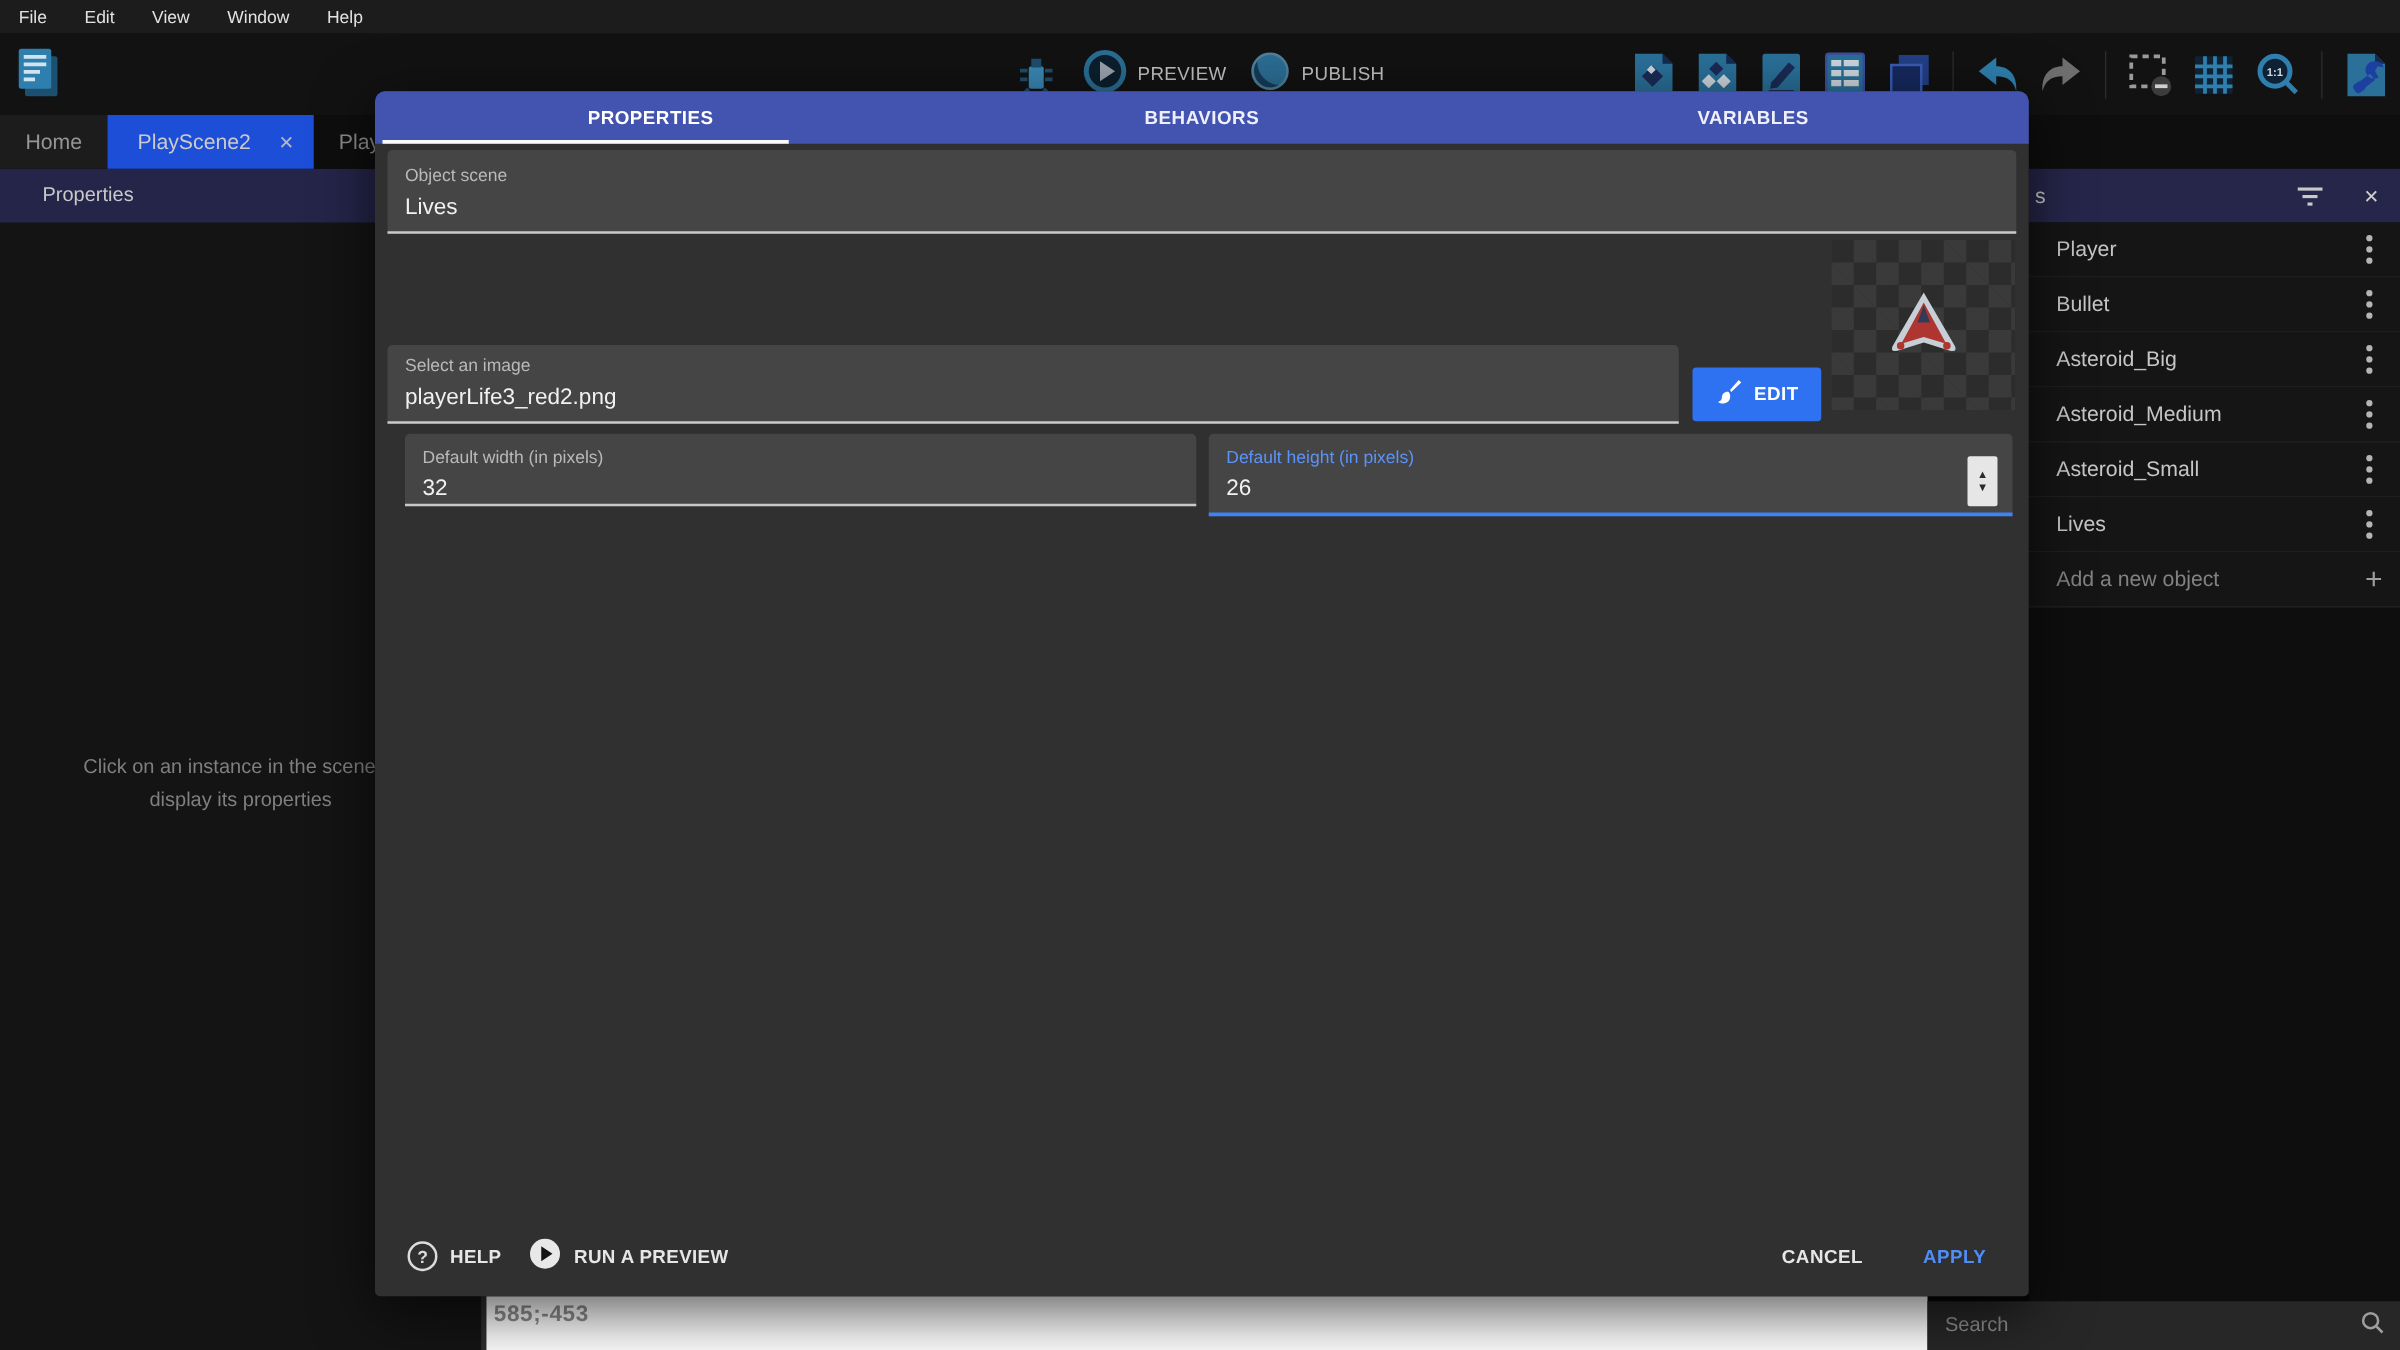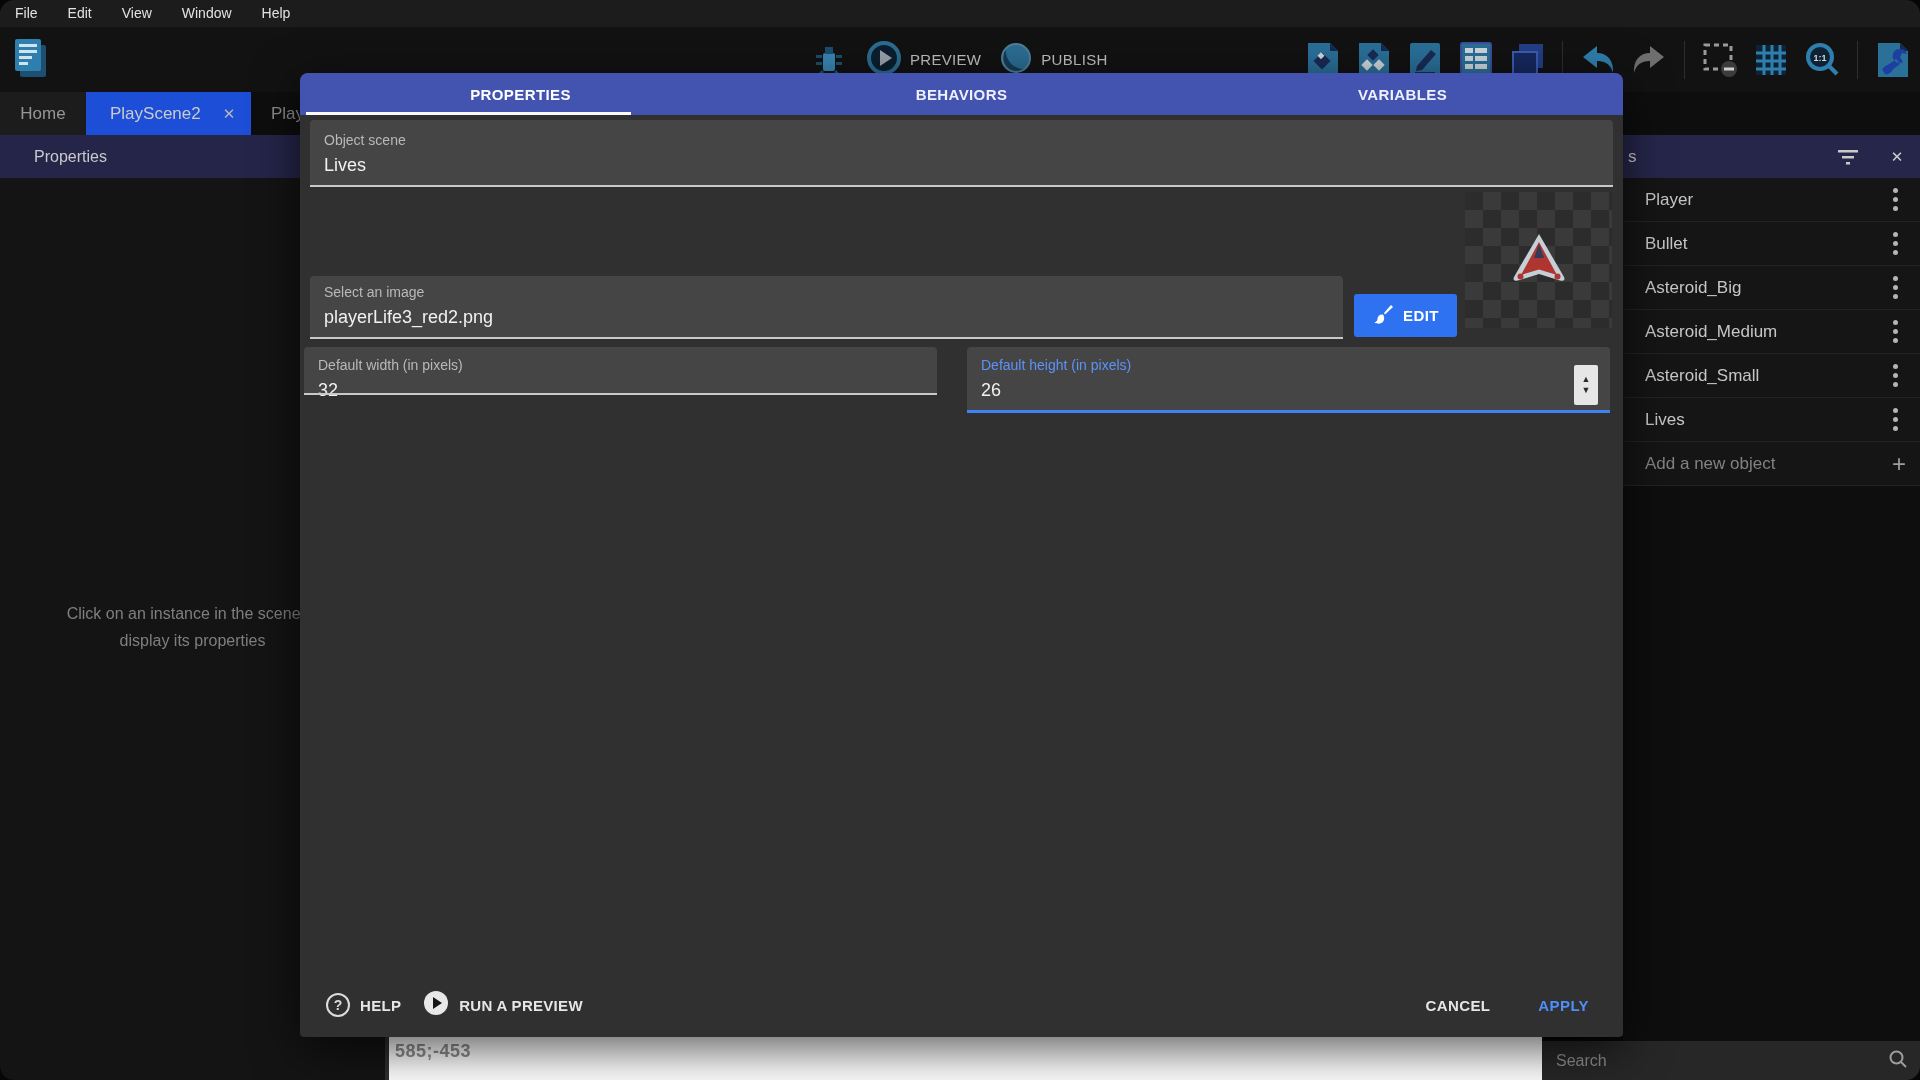--- a/index.html
+++ b/index.html
@@ -1,18 +1,18 @@
 <!DOCTYPE html>
 <html><head>
 <meta charset="utf-8">
 <style>
   * { margin:0; padding:0; box-sizing:border-box; }
   html,body { background:#060606; }
   .screen { position:relative; width:1920px; height:1080px; overflow:hidden;
-            font-family:"Liberation Sans", sans-serif; background:#070707;border-radius:14px; }
+            font-family:"Liberation Sans", sans-serif; background:#070707; }
 
   
   .menubar { position:absolute; left:0; top:0; width:1920px; height:27px;
              background:#1c1c1c; display:flex; align-items:center; z-index:3; }
   .menubar .mitem { padding:0 15px; font-size:14px; color:#e2e2e2; height:27px;
                     line-height:27px; cursor:default; }
 
   
   .toolbar { position:absolute; left:0; top:27px; width:1920px; height:65px;
              background:#121212; z-index:3; }
@@ -101,21 +101,21 @@
   .flabel { position:absolute; left:14px; font-size:14px; color:#b9b9b9; }
   .fvalue { position:absolute; left:14px; font-size:18px; color:#f1f1f1; }
   .funderline { position:absolute; left:0; right:0; bottom:0; height:2px; background:#c9c9c9; }
   .field.focused .flabel { color:#5b93f8; }
   .field.focused .funderline { background:#3f82f6; height:3px; }
 
   .f-objname { left:10px; top:47px; width:1303px; height:67px; }
   .f-objname .flabel { top:12px; } .f-objname .fvalue { top:35px; }
   .f-image { left:10px; top:203px; width:1033px; height:63px; }
   .f-image .flabel { top:8px; } .f-image .fvalue { top:31px; }
-  .f-width { left:4px; top:274px; width:633px; height:48px;padding-left:24px; }
+  .f-width { left:24px; top:274px; width:633px; height:58px;padding-left:24px; }
   .f-height { left:667px; top:274px; width:643px; height:66px; }
   .f-width .flabel, .f-height .flabel { top:10px; }
   .f-width .fvalue, .f-height .fvalue { top:33px; }
 
   .spinner { position:absolute; right:12px; top:18px; width:24px; height:40px;
              background:#e6e6e6; border-radius:2px; display:flex; flex-direction:column;
              align-items:center; justify-content:center; cursor:pointer; }
   .spinner span { font-size:9px; color:#2b2b2b; line-height:11px; }
 
   .edit-btn { position:absolute; left:1054px; top:221px; width:103px; height:43px;

